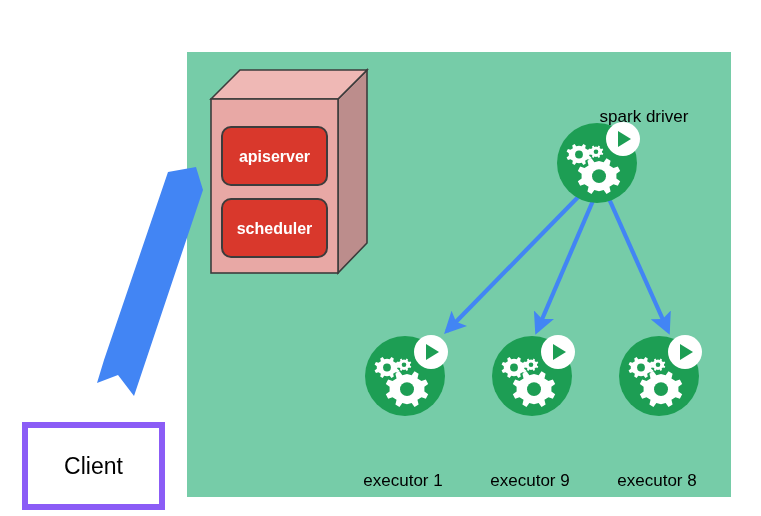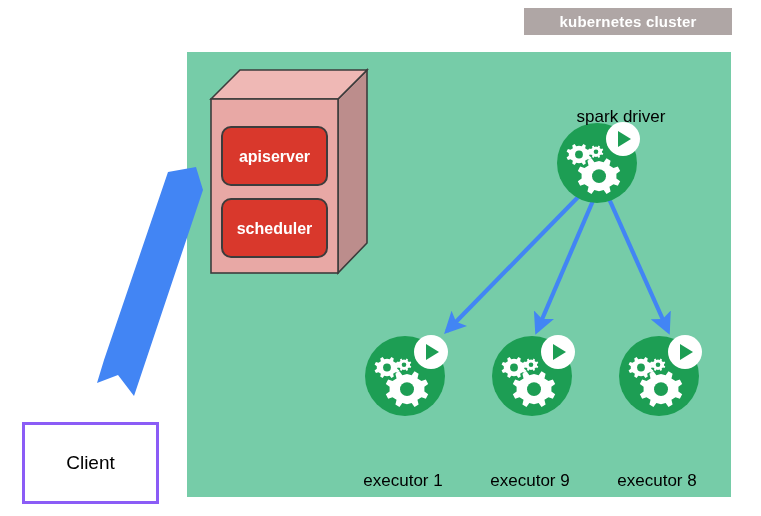--- a/index.html
+++ b/index.html
@@ -50,25 +50,25 @@
   }
 
   
   .client-box {
     position: absolute;
     left: 22px;
     top: 422px;
     width: 131px;
     height: 76px;
     background: #ffffff;
-    border: 3px solid #8b5cf6;
+    border: 6px solid #8b5cf6;
     display: flex;
     align-items: center;
     justify-content: center;
-    font-size: 19px;
+    font-size: 23px;
     color: #000000;
   }
 
   
   #art {
     position: absolute;
     left: 0; top: 0;
     width: 761px;
     height: 516px;
     overflow: visible;
@@ -76,21 +76,21 @@
 
   
   .node-label {
     position: absolute;
     text-align: center;
     font-size: 17px;
     line-height: 21px;
     color: #000000;
     white-space: pre;
   }
-  .driver-label { left: 521px; top: 64px; width: 200px; }
+  .driver-label { left: 544px; top: 64px; width: 200px; }
   .exec-label-1 { left: 343px; top: 428px; width: 120px; }
   .exec-label-2 { left: 470px; top: 428px; width: 120px; }
   .exec-label-3 { left: 597px; top: 428px; width: 120px; }
 
   .submit-text {
     position: absolute;
     left: 78px;
     top: 250px;
     width: 140px;
     color: #ffffff;
@@ -107,21 +107,20 @@
     fill: #ffffff;
   }
 </style>
 </head>
 <body>
 
 <div id="stage">
 
   <div class="cluster-panel"></div>
 
-  <div class="cluster-badge">kubernetes cluster</div>
 
   <svg id="art" viewBox="0 0 761 516" xmlns="http://www.w3.org/2000/svg">
 
     <defs>
 
       <g id="nodeIcon">
         <circle cx="0" cy="0" r="40" fill="#1d9e54"></circle>
 
         <g transform="translate(-18,-8) scale(0.85)" fill="#ffffff">
           <path d="M0,-11 L3.2,-10.2 L5.2,-13 L8,-11.2 L7.2,-8 L10,-6.2

